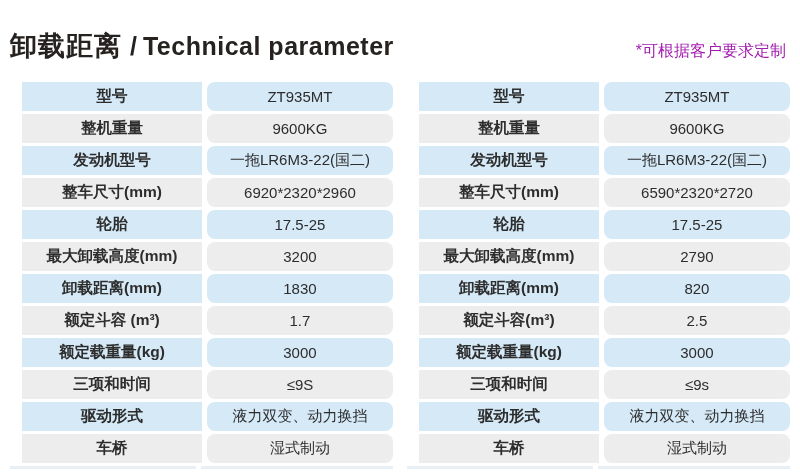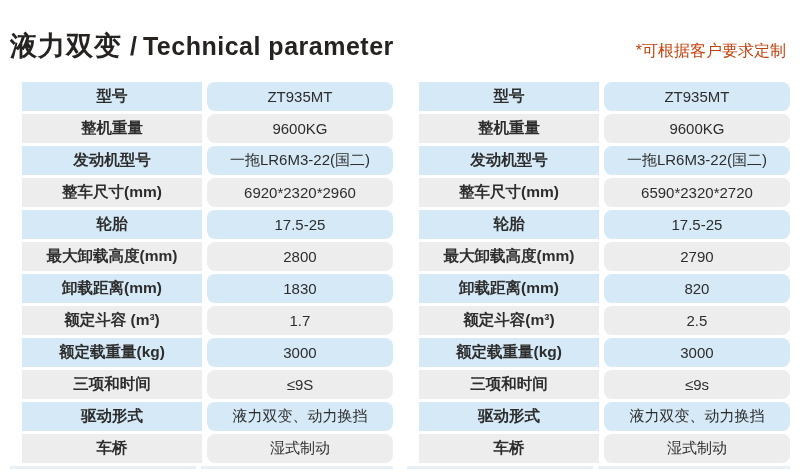--- a/index.html
+++ b/index.html
@@ -21,21 +21,21 @@
     color:#262220;
     line-height:1.25;
     white-space:nowrap;
   }
   .title-zh { font-size:27px; font-weight:700; letter-spacing:1px; }
   .title-divider { font-size:25px; font-weight:600; margin:0 6px 0 8px; }
   .title-en { font-size:25px; font-weight:600; letter-spacing:0.5px; }
   .custom-note {
     font-size:16px;
     font-weight:500;
-    color:#c2410c;
+    color:#a21caf;
     padding-bottom:2px;
     white-space:nowrap;
   }
   .tables {
     display:flex;
     gap:14px;
     padding:0 10px;
     margin-top:18px;
   }
   .spec-table { flex:1; }
@@ -64,21 +64,21 @@
   .cutoff-row .cut { background:#e8eff5; }
   .cutoff-row .cut-label { width:48.5%; }
   .cutoff-row .cut-value { flex:1; }
 </style>
 </head>
 <body>
 
 <div class="page">
 
   <div class="header">
-    <h1 class="page-title"><span class="title-zh">液力双变</span><span class="title-divider">/</span><span class="title-en">Technical parameter</span></h1>
+    <h1 class="page-title"><span class="title-zh">卸载距离</span><span class="title-divider">/</span><span class="title-en">Technical parameter</span></h1>
     <div class="custom-note">*可根据客户要求定制</div>
   </div>
 
   <div class="tables">
 
     <div class="spec-table">
       <div class="row">
         <div class="cell cell-label">型号</div>
         <div class="cell cell-value">ZT935MT</div>
       </div>
@@ -93,21 +93,21 @@
       <div class="row">
         <div class="cell cell-label">整车尺寸(mm)</div>
         <div class="cell cell-value">6920*2320*2960</div>
       </div>
       <div class="row">
         <div class="cell cell-label">轮胎</div>
         <div class="cell cell-value">17.5-25</div>
       </div>
       <div class="row">
         <div class="cell cell-label">最大卸载高度(mm)</div>
-        <div class="cell cell-value">2800</div>
+        <div class="cell cell-value">3200</div>
       </div>
       <div class="row">
         <div class="cell cell-label">卸载距离(mm)</div>
         <div class="cell cell-value">1830</div>
       </div>
       <div class="row">
         <div class="cell cell-label">额定斗容 (m³)</div>
         <div class="cell cell-value">1.7</div>
       </div>
       <div class="row">

